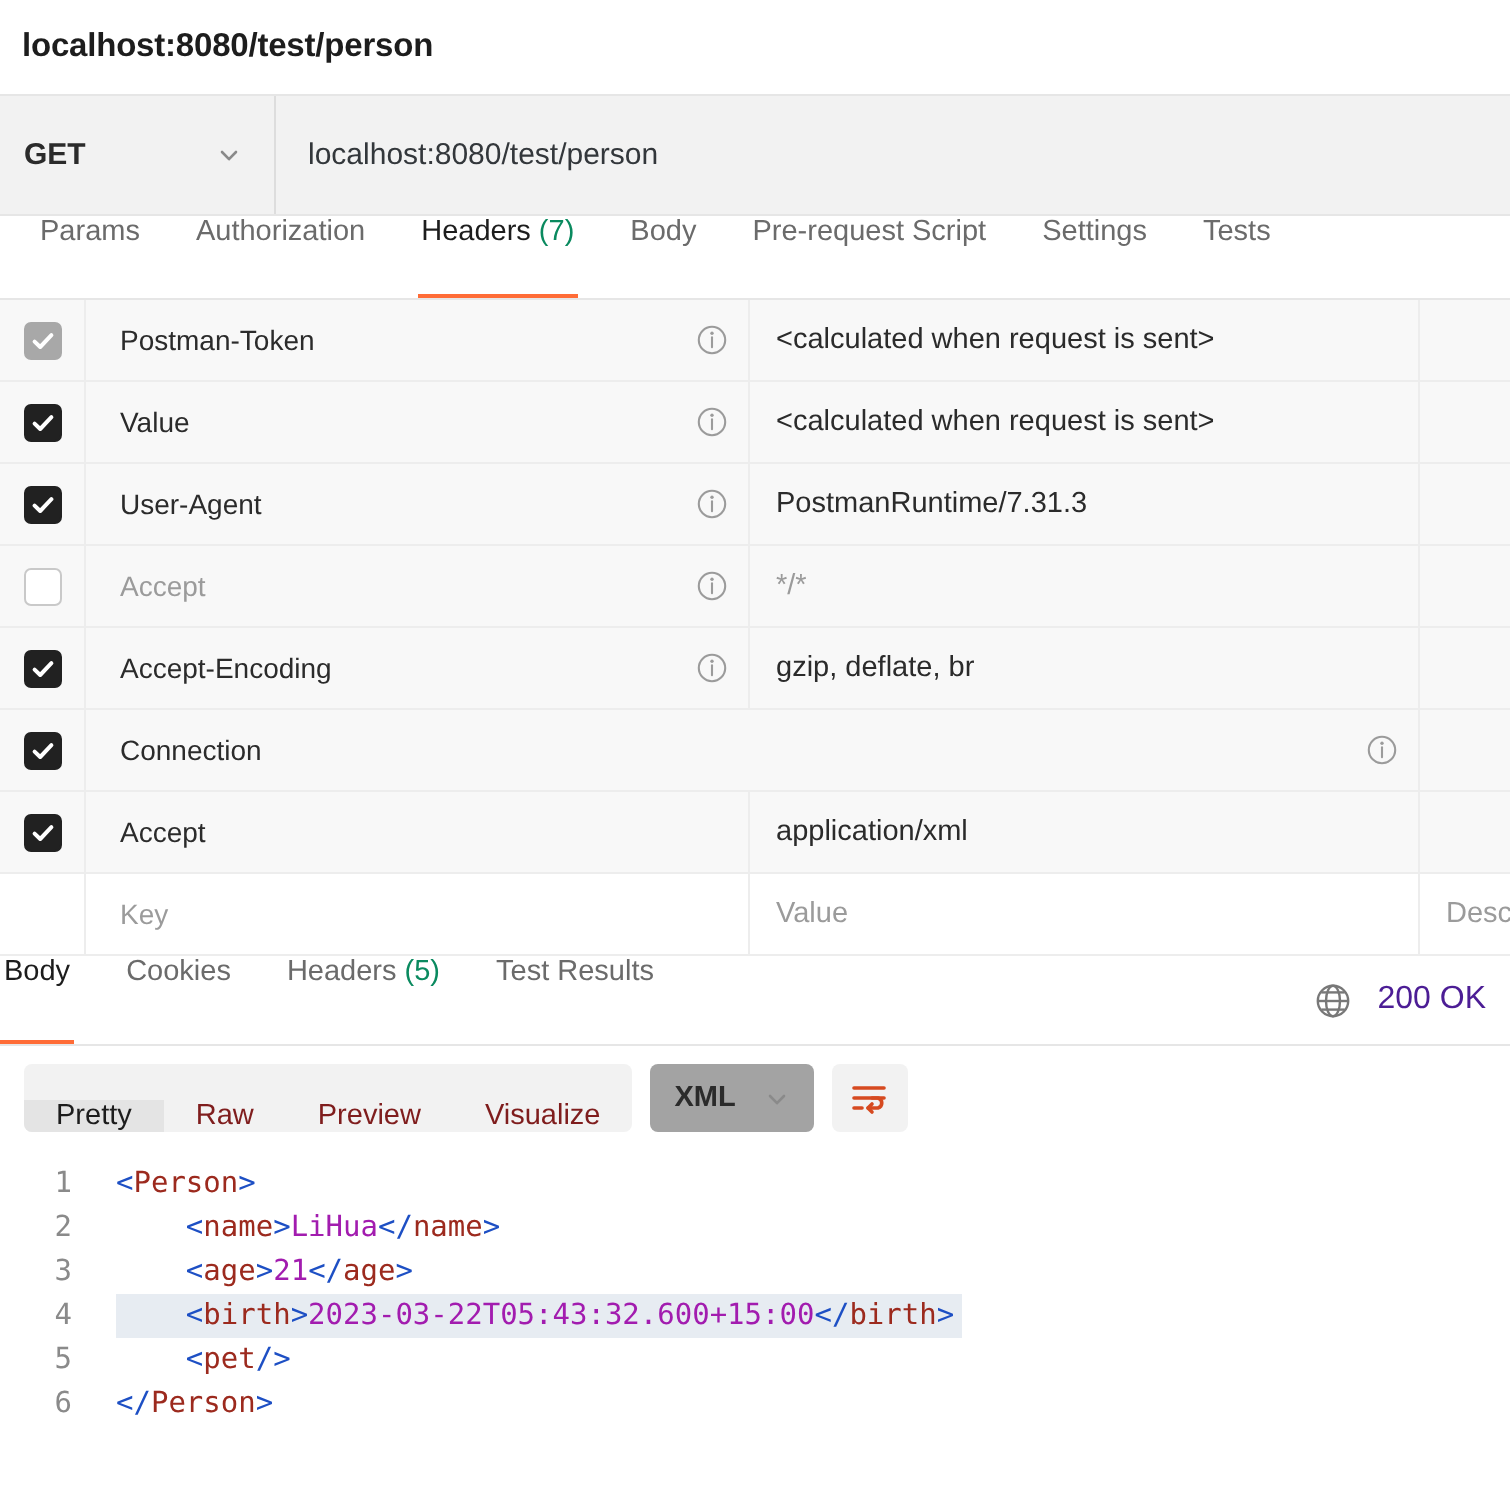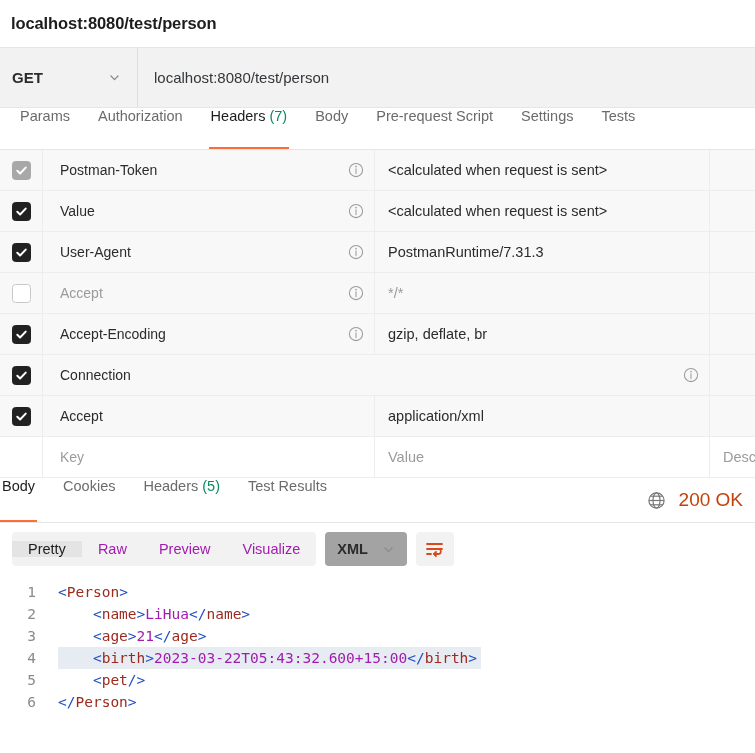--- a/index.html
+++ b/index.html
@@ -131,37 +131,37 @@
     border-bottom: 1px solid #e6e6e6;
     padding-left: 0px;
   }
   .restabs-left { display: flex; align-items: stretch; margin-left: -12px; }
   .restabs-right {
     margin-left: auto; display: flex; align-items: center;
     padding-right: 12px; gap: 13px;
   }
   .globe { width: 19px; height: 19px; }
   .globe svg { display: block; }
-  .status { font-size: 19px; color: #c2410c; }
+  .status { font-size: 16px; color: #4c1d95; }
 
   
   .bodybar {
     height: 52px;
     display: flex; align-items: center;
     padding: 0 12px; gap: 9px;
     background: #ffffff;
   }
   .segment {
-    display: flex; align-items: center;
+    display: flex; align-items: flex-end;
     background: #f2f2f2; border-radius: 4px; height: 34px;
     overflow: hidden;
   }
   .seg {
     display: flex; align-items: center; padding: 0 16px;
-    font-size: 14.5px; color: #a21caf; cursor: pointer; white-space: nowrap;
+    font-size: 14.5px; color: #7f1d1d; cursor: pointer; white-space: nowrap;
   }
   .seg.active { background: #e4e4e4; color: #1d1d1d; }
   .fmtsel {
     display: flex; align-items: center; gap: 14px;
     background: #a3a3a3; border-radius: 4px; height: 34px;
     padding: 0 12px; cursor: pointer;
   }
   .fmtsel .fmt-label { font-size: 14.5px; font-weight: bold; color: #2b2b2b; }
   .wrapbtn {
     width: 38px; height: 34px; border-radius: 4px; background: #f2f2f2;

